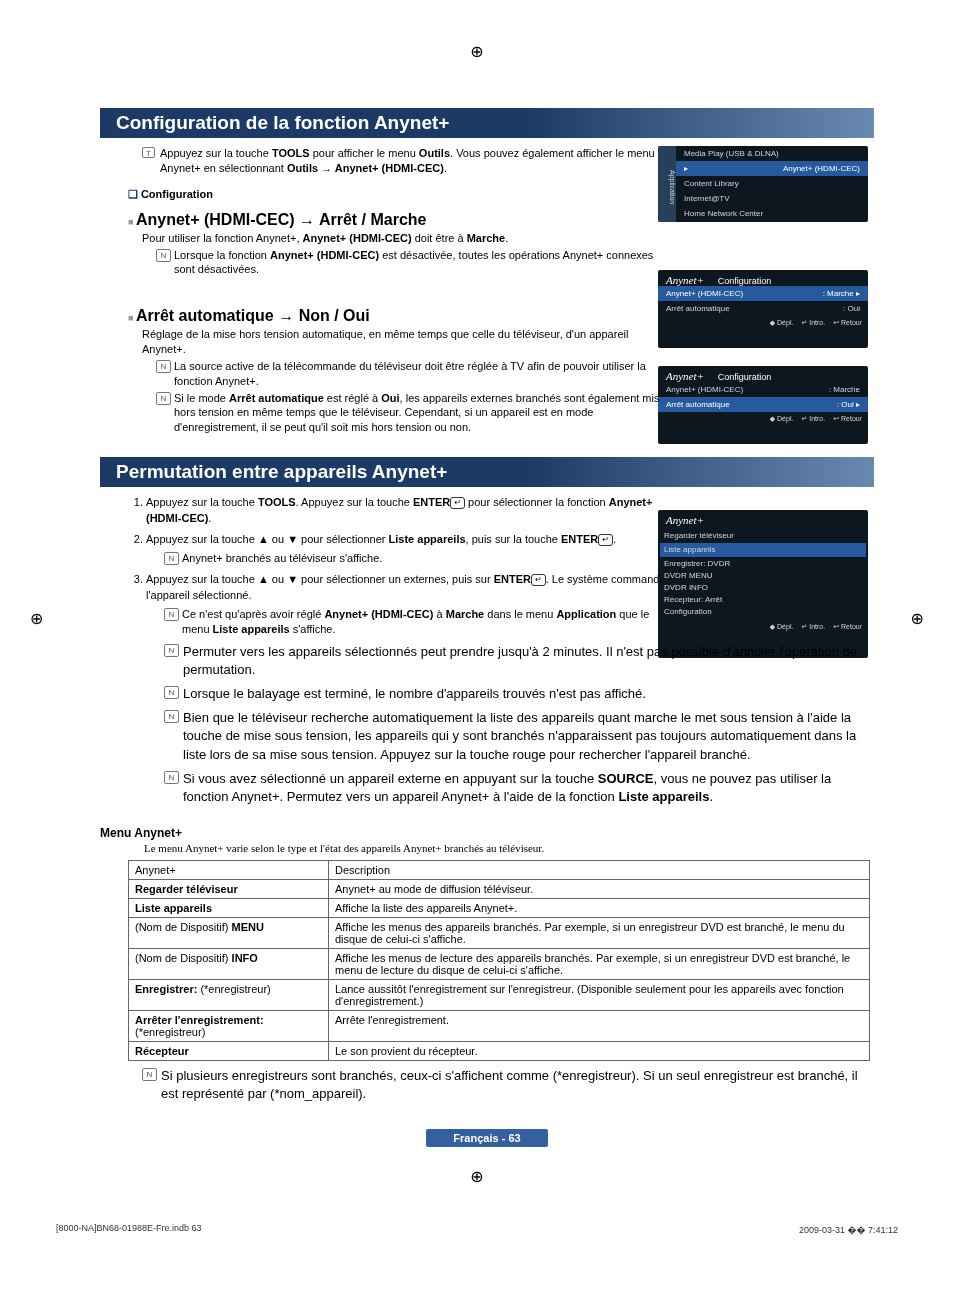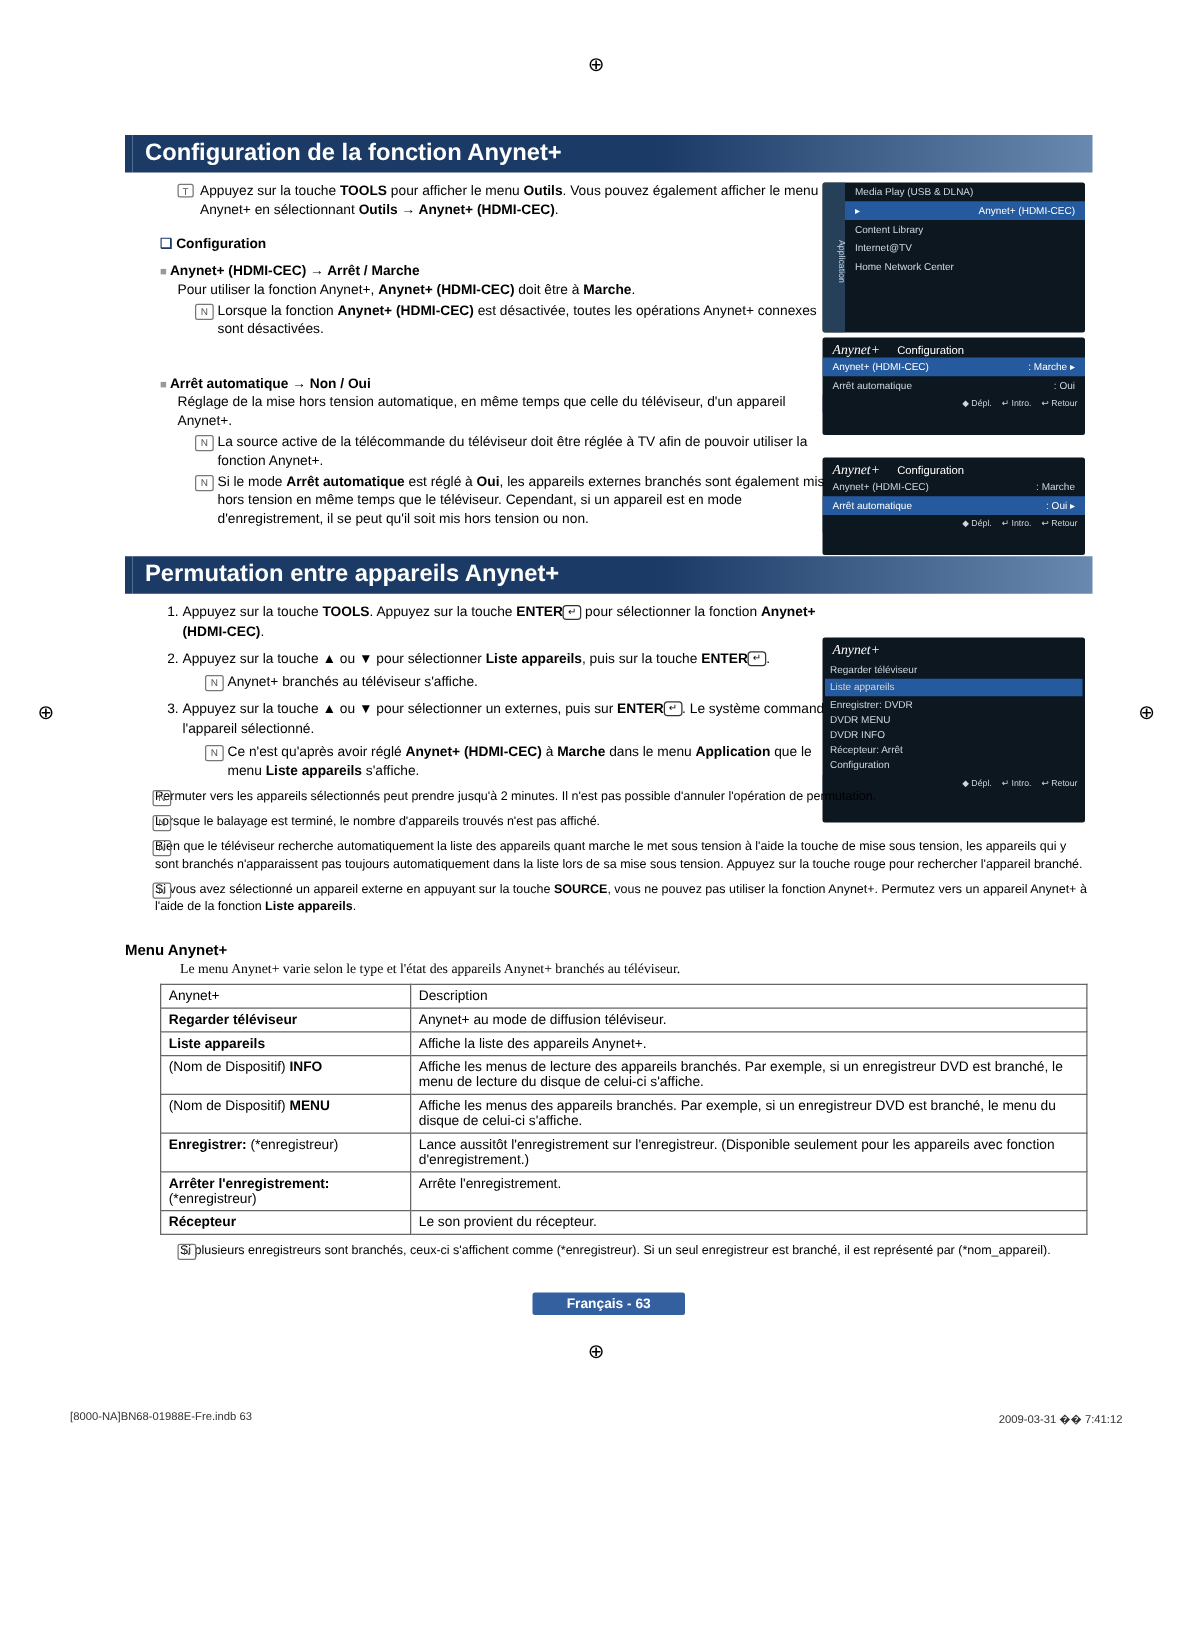--- a/index.html
+++ b/index.html
@@ -33,21 +33,21 @@
     font-size: 11px;
     font-weight: bold;
     margin: 12px 0 2px 28px;
   }
   .sub-square::before {
     content: "❏ ";
     color: #1b3a66;
   }
   .sub-item {
     margin: 10px 0 2px 28px;
-    font-size: 11px;
+    font-size: 16px;
     font-weight: bold;
   }
   .sub-item::before {
     content: "■ ";
     color: #999;
     font-size: 9px;
   }
   .body-text {
     margin: 2px 0 2px 42px;
     font-size: 11px;
@@ -97,24 +97,24 @@
     margin-bottom: 6px;
   }
   .note-nest {
     margin: 4px 0 2px 18px;
     font-size: 11px;
     line-height: 1.35;
     padding-left: 18px;
     position: relative;
   }
   .note-list {
-    margin: 6px 0 2px 22px;
-    font-size: 10px;
+    margin: 6px 0 2px 64px;
+    font-size: 13px;
     line-height: 1.4;
-    padding-left: 2px;
+    padding-left: 19px;
     position: relative;
   }
   .note-list::before {
     content: "N";
     position: absolute;
     left: 0; top: 1px;
     width: 13px; height: 11px;
     border: 1px solid #777;
     font-size: 8px;
     text-align: center;
@@ -147,21 +147,21 @@
   table.anynet-table th { font-weight: normal; background: #fff; }
   .osd {
     position: absolute;
     width: 210px;
     background: #0d1720;
     border-radius: 2px;
     font-size: 8px;
     color: #cfd6dc;
     overflow: hidden;
   }
-  .osd-1 { top: 146px; right: 86px; height: 120px; }
+  .osd-1 { top: 146px; right: 86px; height: 76px; }
   .osd-2 { top: 270px; right: 86px; height: 78px; }
   .osd-3 { top: 366px; right: 86px; height: 78px; }
   .osd-4 { top: 510px; right: 86px; height: 148px; }
   .osd-row { padding: 3px 8px; display: flex; justify-content: space-between; align-items: center; }
   .osd-row.highlight { background: #255a9e; color: #fff; }
   .osd-title { font-style: italic; font-family: cursive; font-size: 11px; padding: 4px 8px 0 8px; color:#fff;}
   .osd-footer {
     display: flex;
     justify-content: flex-end;
     gap: 8px;
@@ -346,26 +346,26 @@
     </tr>
     <tr>
       <td><b>Regarder téléviseur</b></td>
       <td>Anynet+ au mode de diffusion téléviseur.</td>
     </tr>
     <tr>
       <td><b>Liste appareils</b></td>
       <td>Affiche la liste des appareils Anynet+.</td>
     </tr>
     <tr>
+      <td><span>(Nom de Dispositif) </span><b>MENU</b></td>
+      <td>Affiche les menus des appareils branchés. Par exemple, si un enregistreur DVD est branché, le menu du disque de celui-ci s'affiche.</td>
+    </tr>
+    <tr>
       <td><span>(Nom de Dispositif) </span><b>INFO</b></td>
       <td>Affiche les menus de lecture des appareils branchés. Par exemple, si un enregistreur DVD est branché, le menu de lecture du disque de celui-ci s'affiche.</td>
-    </tr>
-    <tr>
-      <td><span>(Nom de Dispositif) </span><b>MENU</b></td>
-      <td>Affiche les menus des appareils branchés. Par exemple, si un enregistreur DVD est branché, le menu du disque de celui-ci s'affiche.</td>
     </tr>
     <tr>
       <td><b>Enregistrer:</b><span> (*enregistreur)</span></td>
       <td>Lance aussitôt l'enregistrement sur l'enregistreur. (Disponible seulement pour les appareils avec fonction d'enregistrement.)</td>
     </tr>
     <tr>
       <td><b>Arrêter l'enregistrement:</b><br><span>(*enregistreur)</span></td>
       <td>Arrête l'enregistrement.</td>
     </tr>
     <tr>

